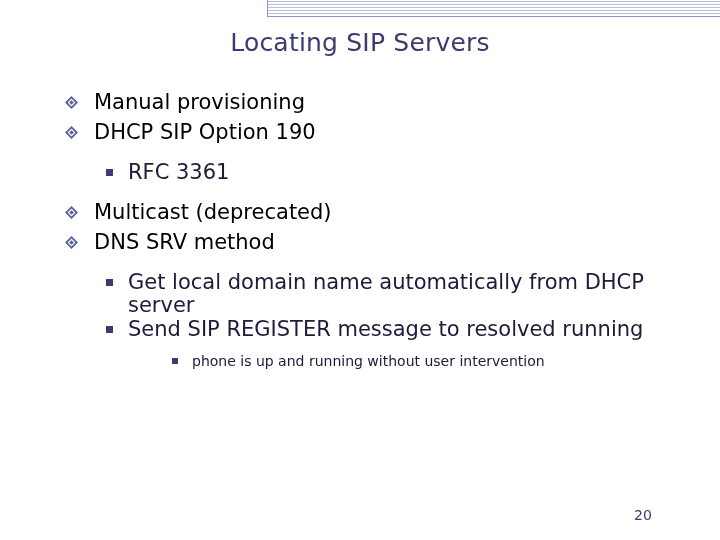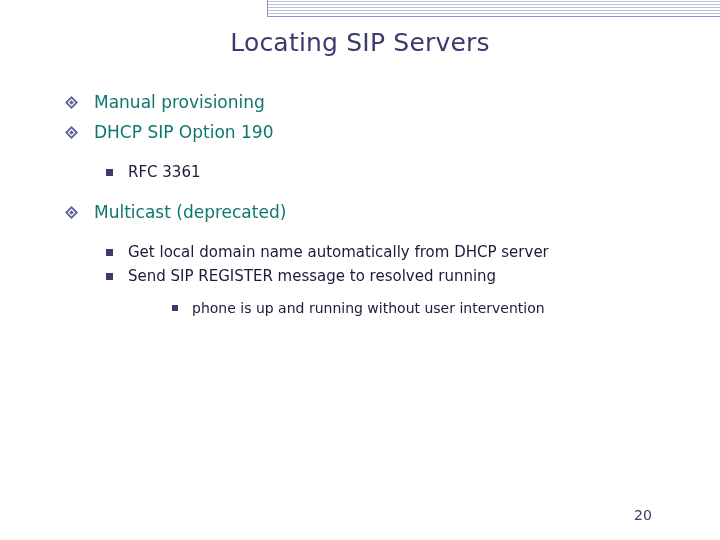--- a/index.html
+++ b/index.html
@@ -71,22 +71,22 @@
 
   .body {
     position: absolute;
     top: 88px;
     left: 62px;
     width: 620px;
   }
 
   .lvl1 {
     position: relative;
-    color: #0f766e;
-    font-size: 17px;
+    color: #000000;
+    font-size: 21px;
     line-height: 28px;
     padding-left: 32px;
     margin-bottom: 2px;
   }
   .lvl1 .bullet {
     position: absolute;
     left: 3px;
     top: 8px;
     width: 13px;
     height: 13px;
@@ -98,21 +98,21 @@
     position: absolute;
     left: 0;
     top: 0;
     width: 13px;
     height: 13px;
   }
 
   .lvl2 {
     position: relative;
     color: #1b1b3a;
-    font-size: 15px;
+    font-size: 21px;
     line-height: 23px;
     padding-left: 66px;
     margin-bottom: 1px;
   }
   .lvl2 .sq {
     position: absolute;
     left: 44px;
     top: 8px;
     width: 7px;
     height: 7px;
@@ -197,20 +197,30 @@
       <span class="bullet">
         <svg class="dia" viewBox="0 0 13 13" xmlns="http://www.w3.org/2000/svg">
           <polygon points="6.5,0 13,6.5 6.5,13 0,6.5" fill="#5b5f9e"></polygon>
           <polygon points="6.5,2.6 10.4,6.5 6.5,10.4 2.6,6.5" fill="#ffffff"></polygon>
           <polygon points="6.5,4.2 8.8,6.5 6.5,8.8 4.2,6.5" fill="#5b5f9e"></polygon>
         </svg>
       </span>
       <span>Multicast (deprecated)</span>
     </div>
 
+    <div class="lvl1">
+      <span class="bullet">
+        <svg class="dia" viewBox="0 0 13 13" xmlns="http://www.w3.org/2000/svg">
+          <polygon points="6.5,0 13,6.5 6.5,13 0,6.5" fill="#5b5f9e"></polygon>
+          <polygon points="6.5,2.6 10.4,6.5 6.5,10.4 2.6,6.5" fill="#ffffff"></polygon>
+          <polygon points="6.5,4.2 8.8,6.5 6.5,8.8 4.2,6.5" fill="#5b5f9e"></polygon>
+        </svg>
+      </span>
+      <span>DNS SRV method</span>
+    </div>
 
     <div class="gap-sm"></div>
 
     <div class="lvl2">
       <span class="sq"></span>
       <span>Get local domain name automatically from DHCP server</span>
     </div>
 
     <div class="lvl2">
       <span class="sq"></span>

